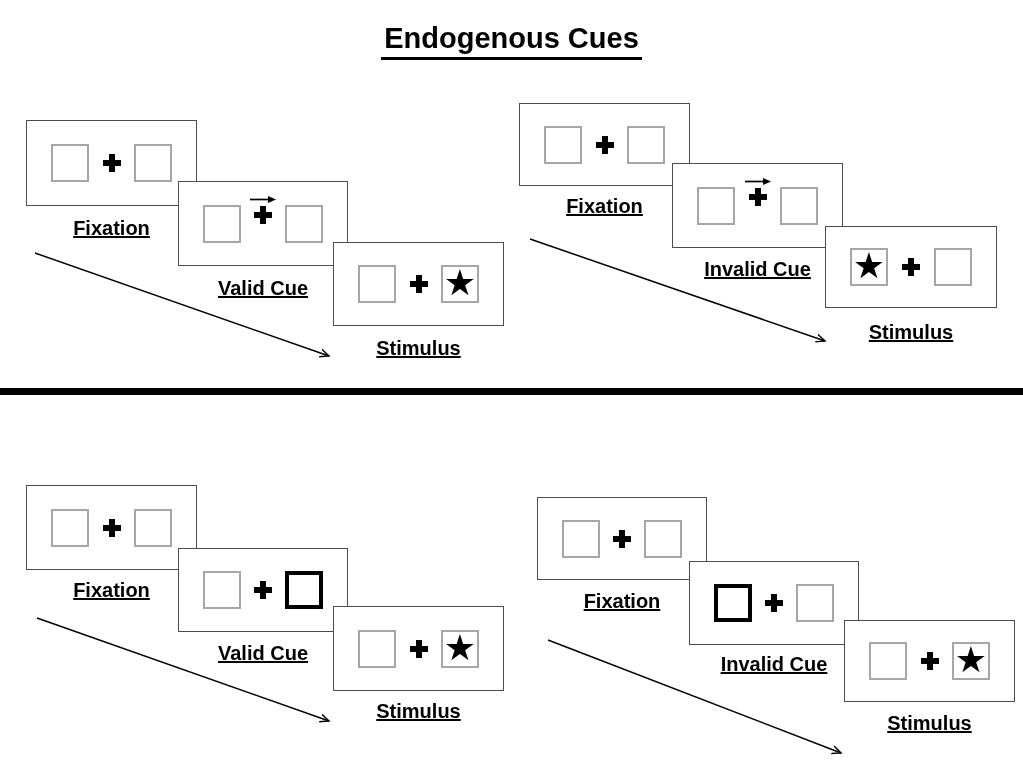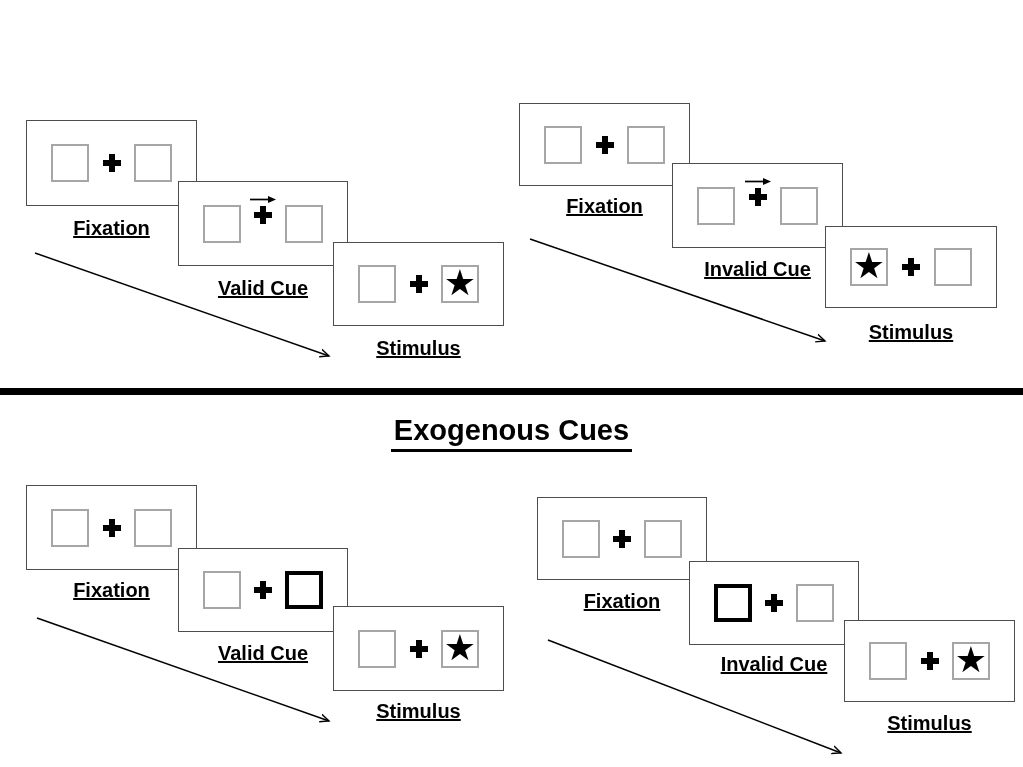--- a/index.html
+++ b/index.html
@@ -69,24 +69,24 @@
       <marker id="ah" markerUnits="userSpaceOnUse" markerWidth="12" markerHeight="12" refX="9" refY="5" orient="auto">
         <path d="M0,1 L9,5 L0,9" fill="none" stroke="#000" stroke-width="1.4"></path>
       </marker>
     </defs>
     <line x1="35" y1="253" x2="329" y2="356" stroke="#000" stroke-width="1.5" marker-end="url(#ah)"></line>
     <line x1="530" y1="239" x2="825" y2="341" stroke="#000" stroke-width="1.5" marker-end="url(#ah)"></line>
     <line x1="37" y1="618" x2="329" y2="721" stroke="#000" stroke-width="1.5" marker-end="url(#ah)"></line>
     <line x1="548" y1="640" x2="841" y2="753" stroke="#000" stroke-width="1.5" marker-end="url(#ah)"></line>
   </svg>
 
+  <div class="title title-endo">
+    <span class="title-text">Endogenous Cues</span>
+  </div>
   <div class="divider"></div>
-  <div class="title title-exo">
-    <span class="title-text">Exogenous Cues</span>
-  </div>
 
   <div>
     <div class="panel ev-p1">
       <span class="box"></span>
       <span class="plus"></span>
       <span class="box"></span>
     </div>
     <div class="plabel ev-l1">Fixation</div>
 
     <div class="panel ev-p2">

